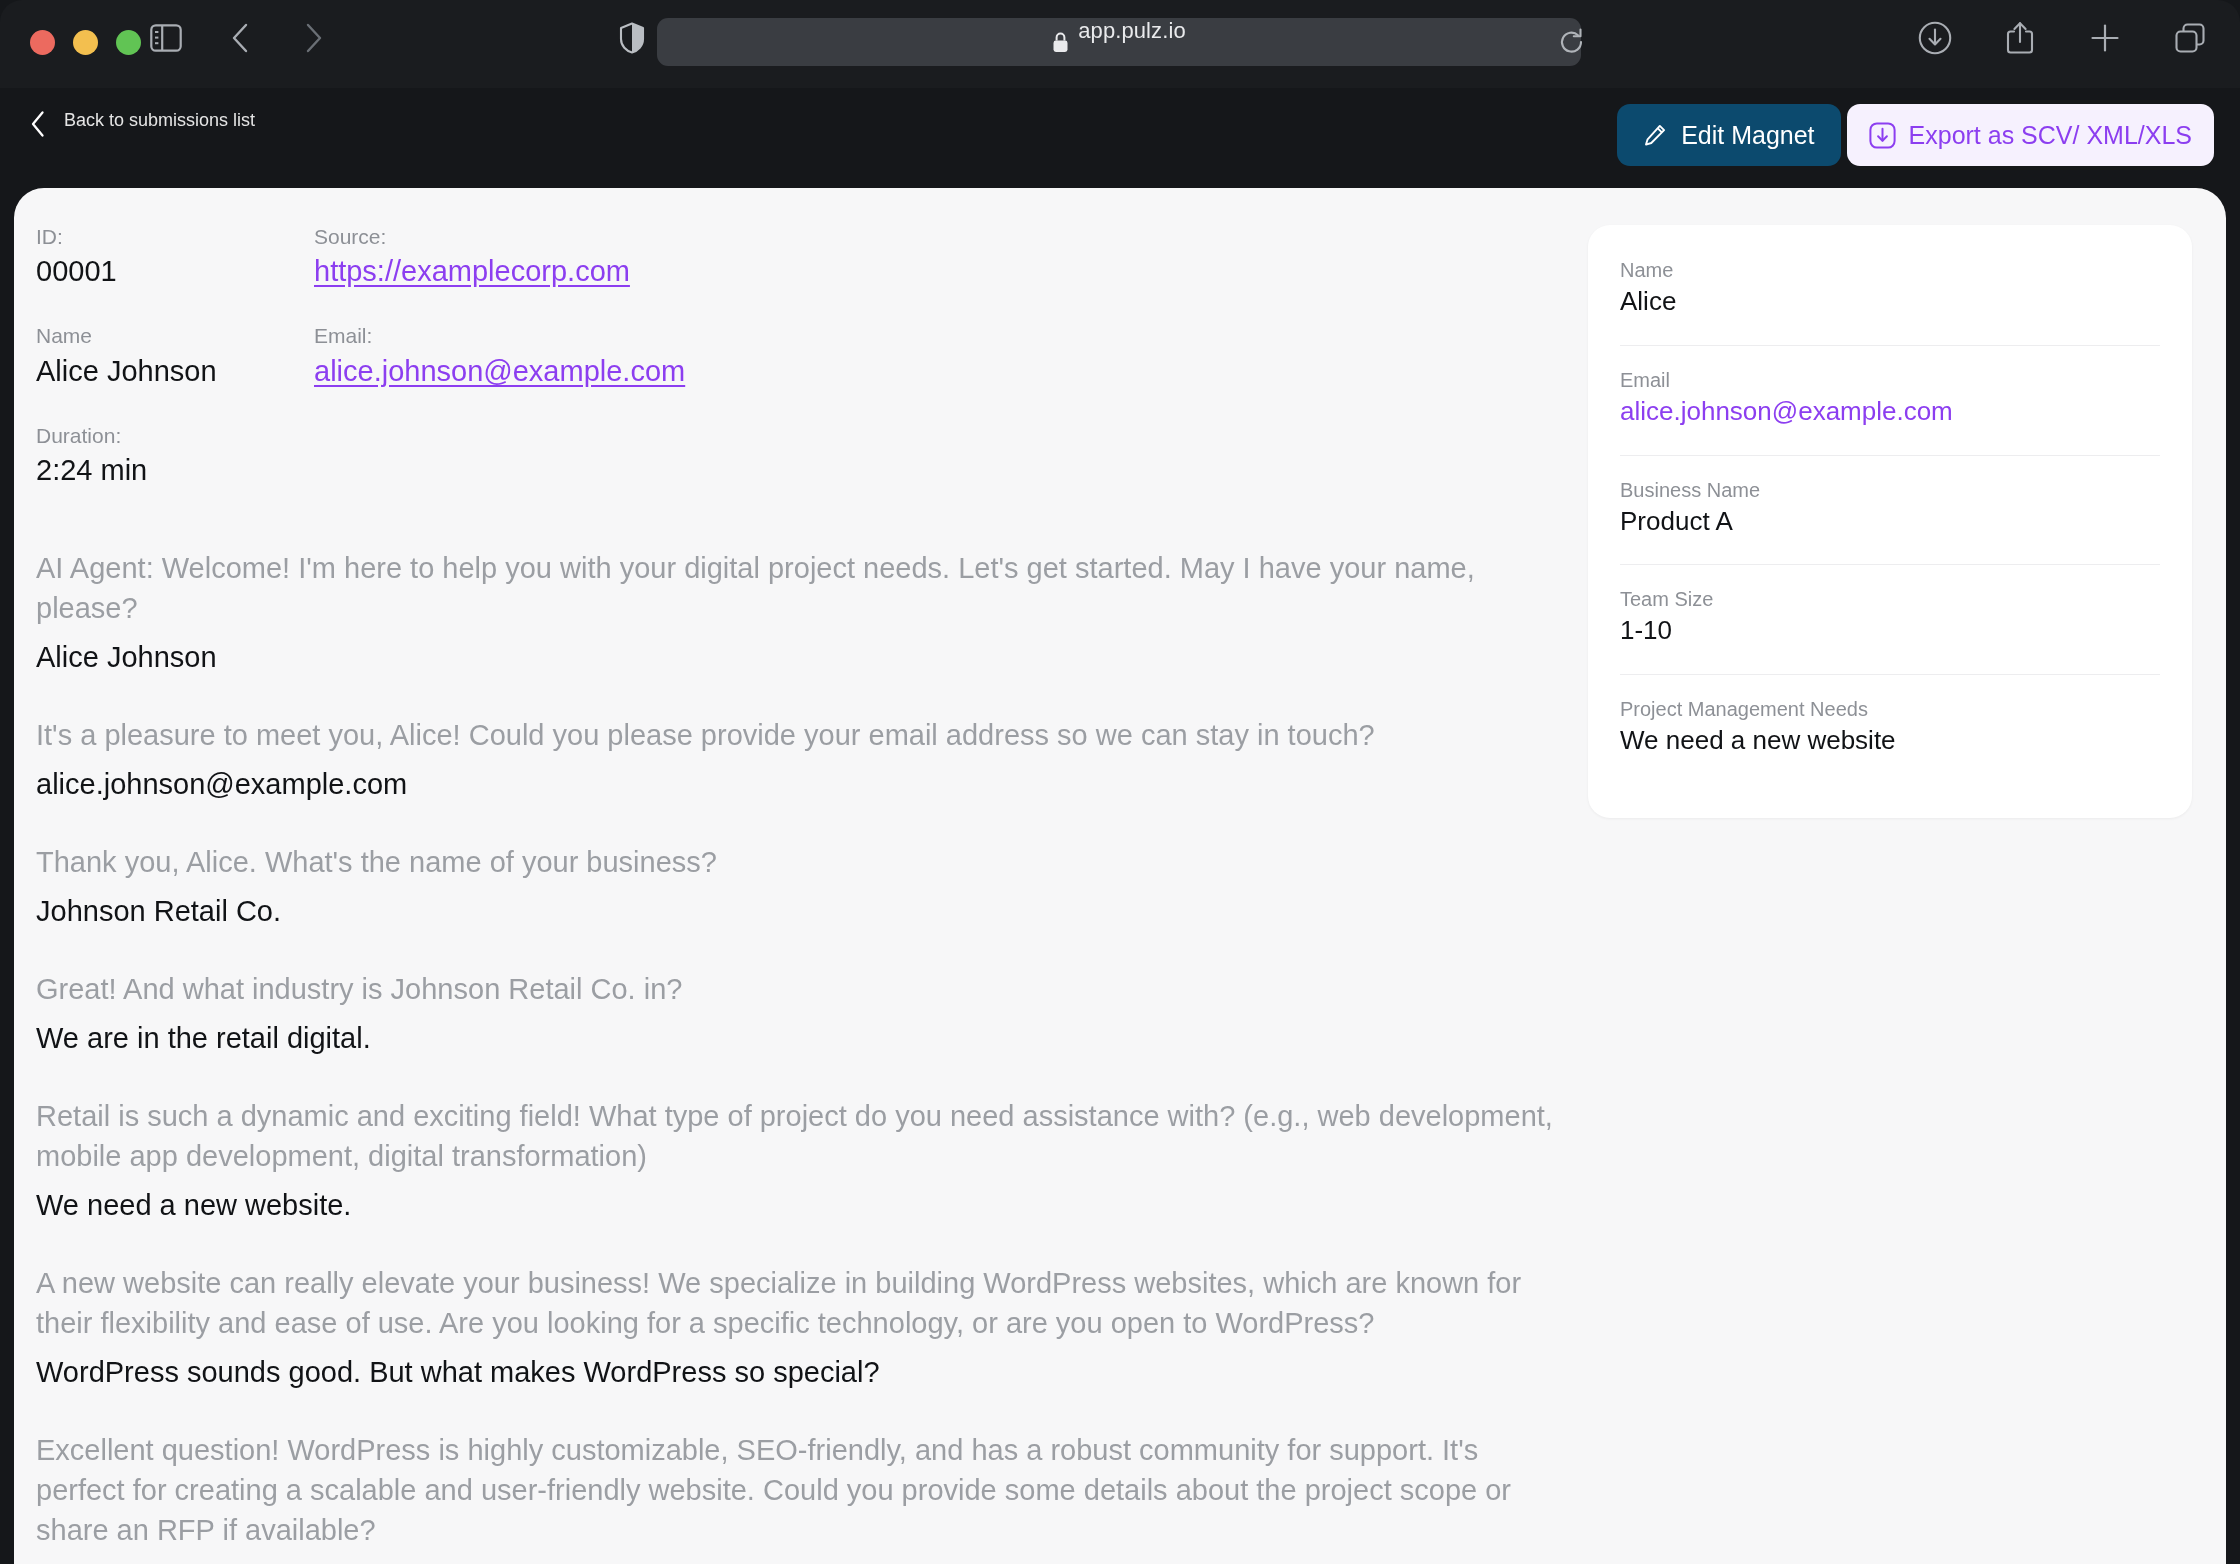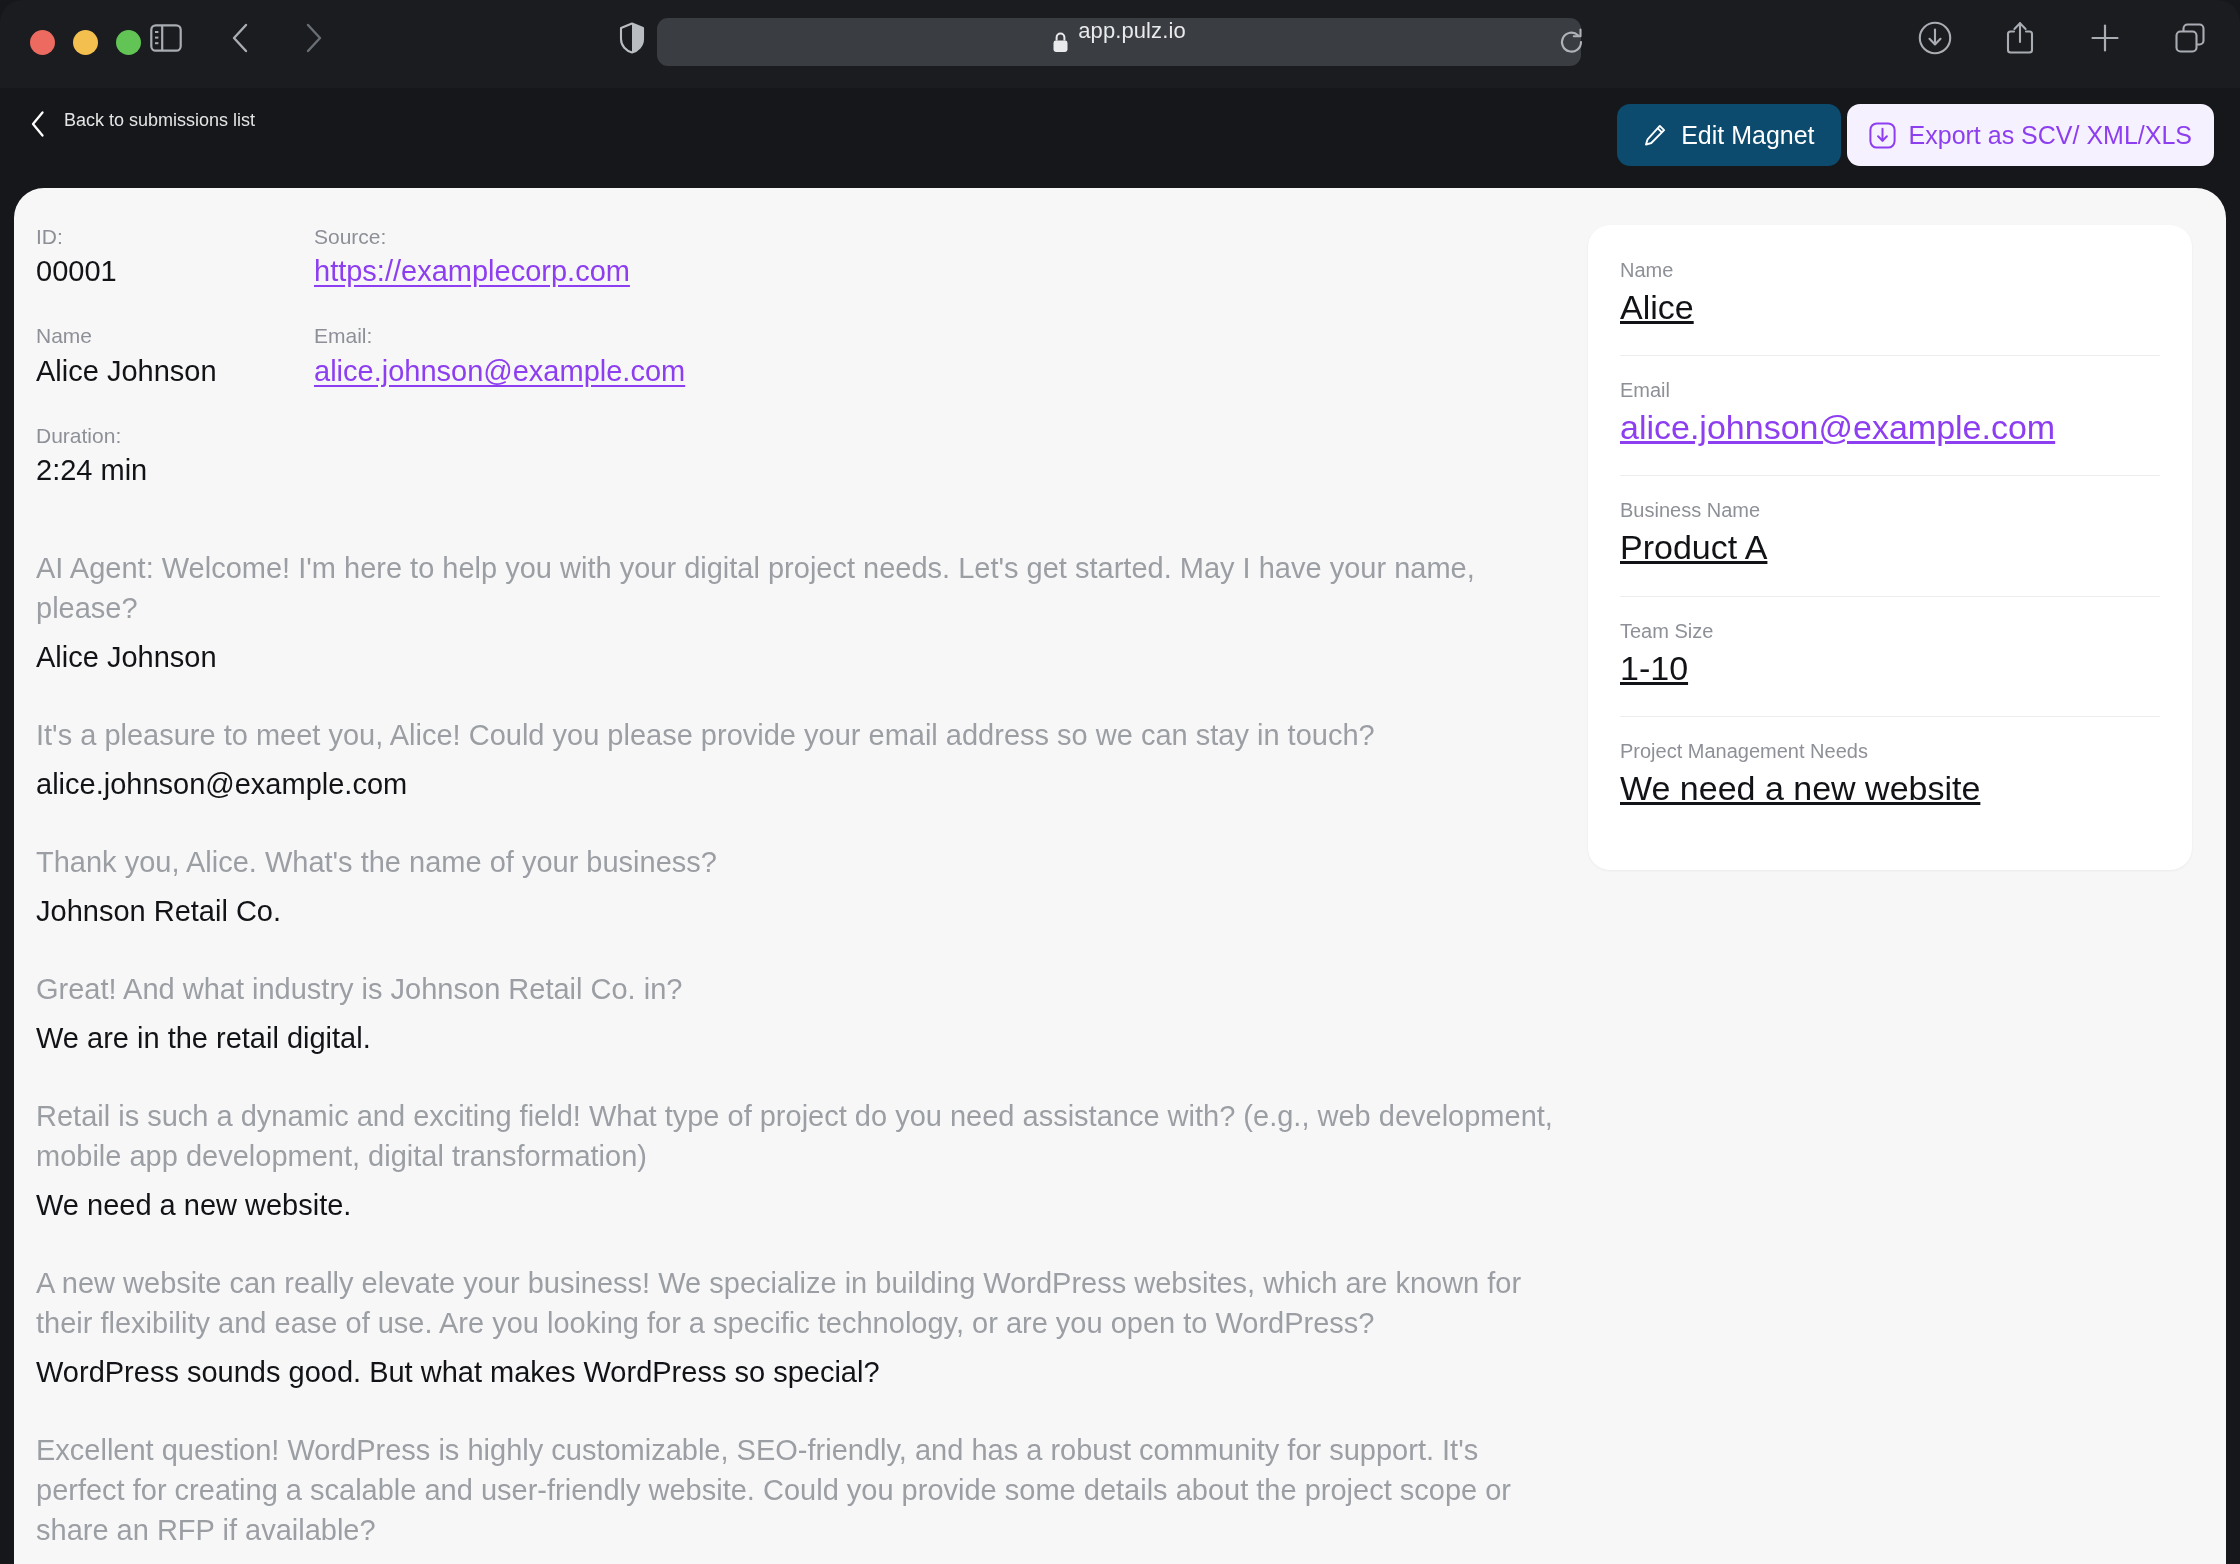--- a/index.html
+++ b/index.html
@@ -237,24 +237,23 @@
   }
   .field { padding: 7px 0 26px 0; }
   .field + .field { border-top: 1px solid #ededef; padding-top: 22px; }
   .field-label {
     font-size: 20px;
     color: #8d9096;
     margin-bottom: 2px;
     line-height: 1.25;
   }
   .field-value {
-    font-size: 34px;
+    font-size: 26px;
     color: #111316;
     line-height: 1.3;
-    text-decoration: underline;
   }
   .field-value.link { color: #8c3ef0; cursor: pointer; }
 </style>
 </head>
 <body>
 
 <div class="browser-chrome">
 
   <div class="traffic-lights">
     <span class="light red"></span>

